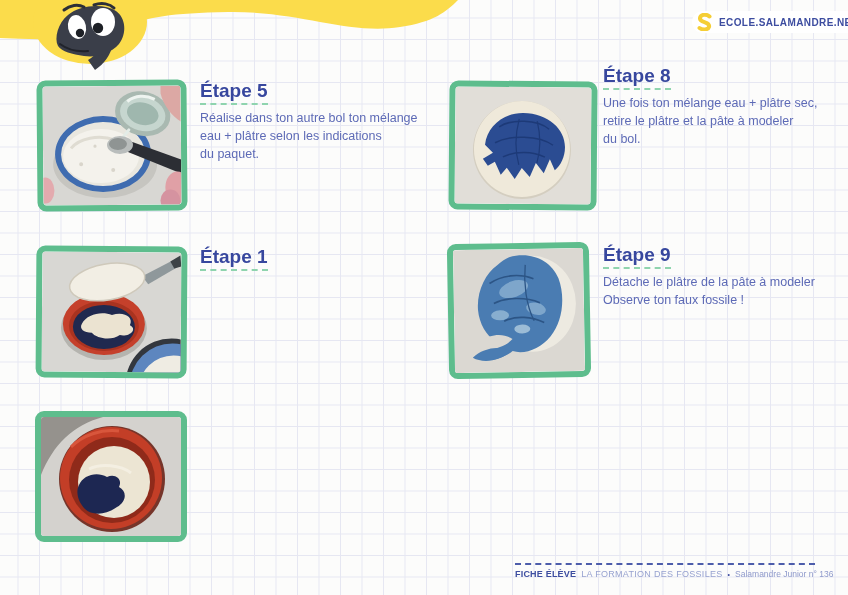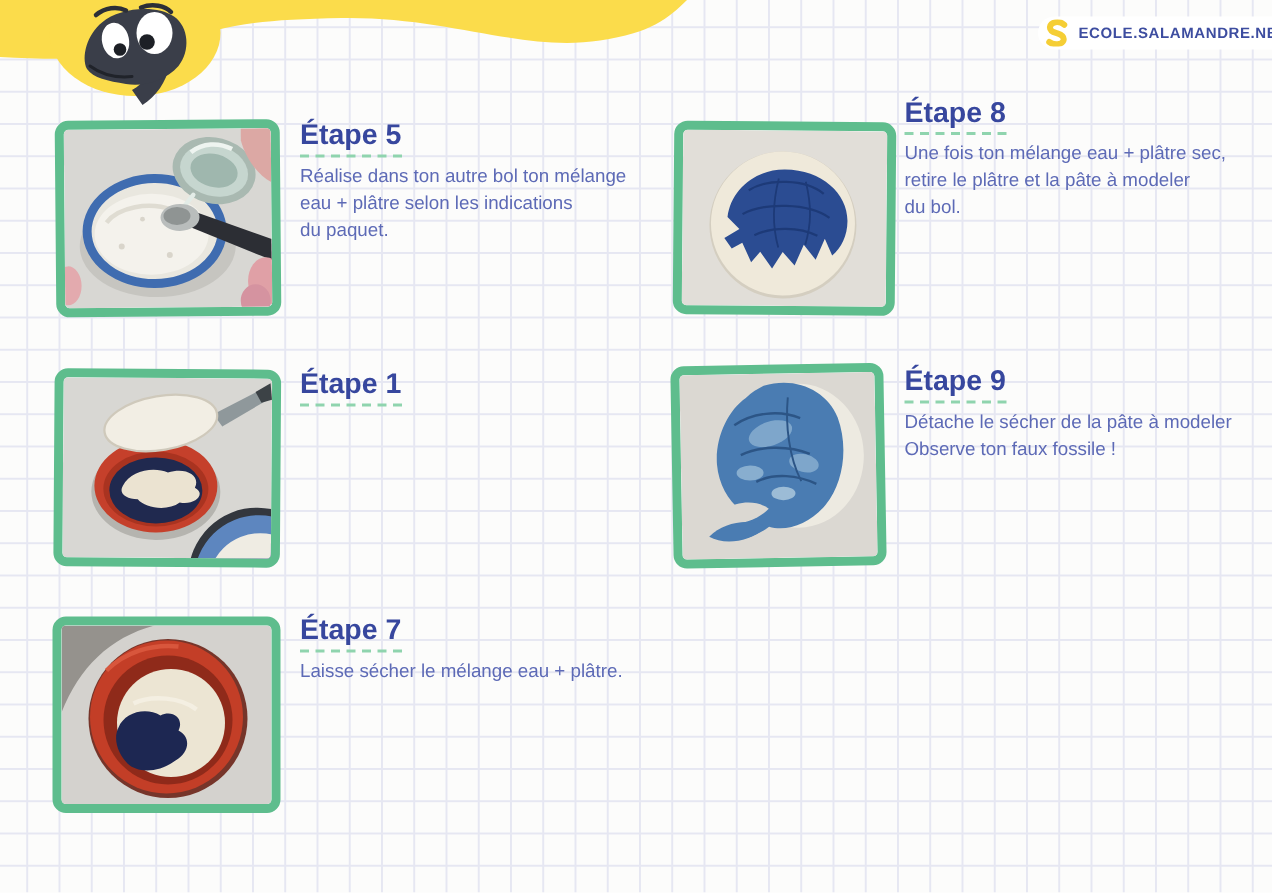--- a/index.html
+++ b/index.html
@@ -131,24 +131,20 @@
       <path d="M0,0 H62 C32,8 12,28 0,58 Z" fill="#95928d"></path>
       <circle cx="71" cy="62" r="53" fill="#76352a"></circle>
       <circle cx="70" cy="61" r="51" fill="#c33e27"></circle>
       <circle cx="71" cy="63" r="43" fill="#8f2a1a"></circle>
       <circle cx="73" cy="65" r="36" fill="#ece5d3"></circle>
       <path d="M48,52 C60,46 80,48 90,56" stroke="#f4efe2" stroke-width="3" fill="none"></path>
       <path d="M38,68 C42,58 56,54 66,60 C74,56 82,62 78,70 C86,74 86,84 76,90 C64,99 50,98 44,92 C38,86 34,76 38,68 Z" fill="#1d2752"></path>
       <path d="M30,30 C42,18 60,12 78,14" stroke="#d8563c" stroke-width="3" fill="none"></path>
     </svg>
   </div>
-  <div class="step-text" style="left:200px;top:410px;width:240px;">
-    <span class="step-title">Étape 7</span><br>
-    <span class="step-body">Laisse sécher le mélange eau + plâtre.</span>
-  </div>
 
   <div class="photo-frame" style="left:449px;top:81px;width:148px;height:129px;transform:rotate(0.5deg);">
     <svg viewBox="0 0 136 117" preserveAspectRatio="none">
       <rect width="136" height="117" fill="#e1ded8"></rect>
       <circle cx="67" cy="63" r="49" fill="#d4cec0"></circle>
       <circle cx="67" cy="62" r="48" fill="#efe9da"></circle>
       <path d="M28,72 L38,66 L30,58 C32,40 48,26 68,26 C93,26 110,42 110,60 C110,70 106,78 100,83 L95,72 L89,86 L81,76 L75,90 L67,81 L60,92 L52,81 L46,88 L40,75 L33,79 Z" fill="#2b4c92"></path>
       <path d="M44,40 C56,32 82,32 94,42" stroke="#1d3a78" stroke-width="1.5" fill="none"></path>
       <path d="M40,56 C54,48 84,48 98,58" stroke="#1d3a78" stroke-width="1.5" fill="none"></path>
       <path d="M48,70 C60,64 78,64 90,70" stroke="#1d3a78" stroke-width="1.5" fill="none"></path>
@@ -175,18 +171,24 @@
       <ellipse cx="46" cy="66" rx="9" ry="5" fill="#88aecf"></ellipse>
       <ellipse cx="68" cy="80" rx="8" ry="4.5" fill="#9cbcd6"></ellipse>
       <path d="M36,34 C48,26 66,24 80,30" stroke="#2c5586" stroke-width="1.6" fill="none"></path>
       <path d="M40,54 C52,48 72,48 86,54" stroke="#2c5586" stroke-width="1.6" fill="none"></path>
       <path d="M50,72 C62,66 78,68 90,74" stroke="#2c5586" stroke-width="1.6" fill="none"></path>
       <path d="M72,16 C70,34 72,56 80,72" stroke="#2c5586" stroke-width="1.3" fill="none"></path>
     </svg>
   </div>
   <div class="step-text" style="left:603px;top:244px;width:245px;">
     <span class="step-title">Étape 9</span><br>
-    <span class="step-body">Détache le sécher de la pâte à modeler
+    <span class="step-body">Détache le plâtre de la pâte à modeler
 Observe ton faux fossile !</span>
   </div>
 
+  <div class="footer">
+    <span class="footer-doc-type">FICHE ÉLÈVE</span>
+    <span class="footer-title">LA FORMATION DES FOSSILES</span>
+    <span class="footer-sep">•</span>
+    <span class="footer-issue">Salamandre Junior n° 136</span>
+  </div>
 
 </div>
 
 </body></html>

